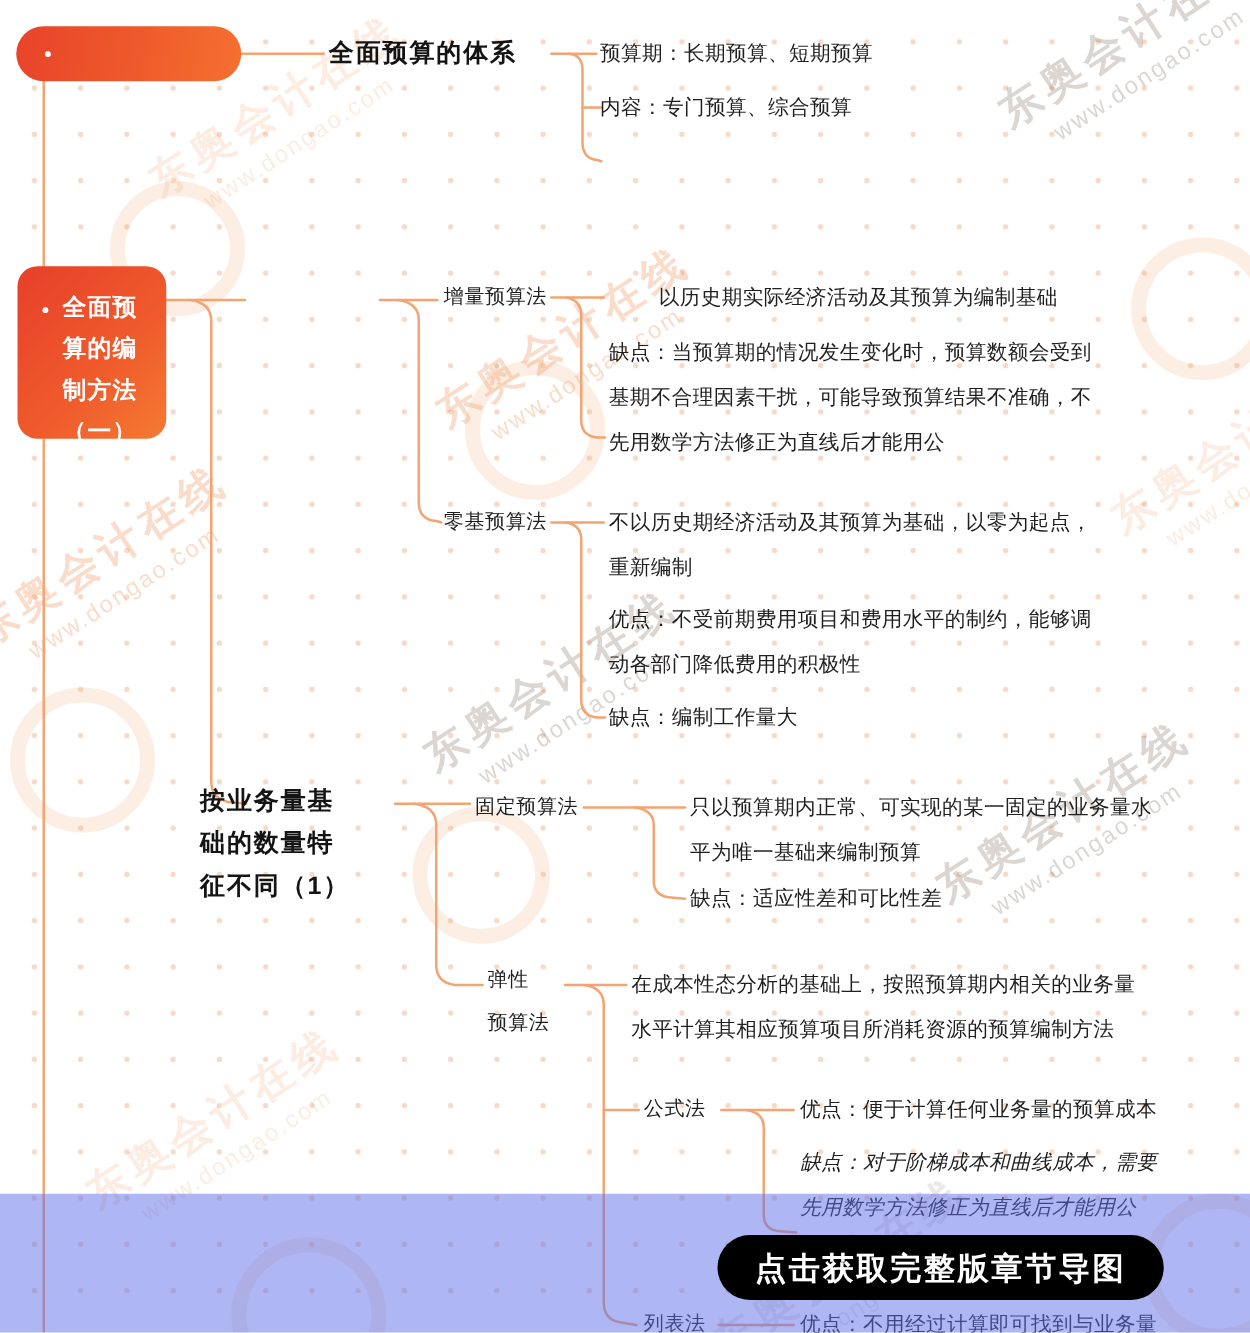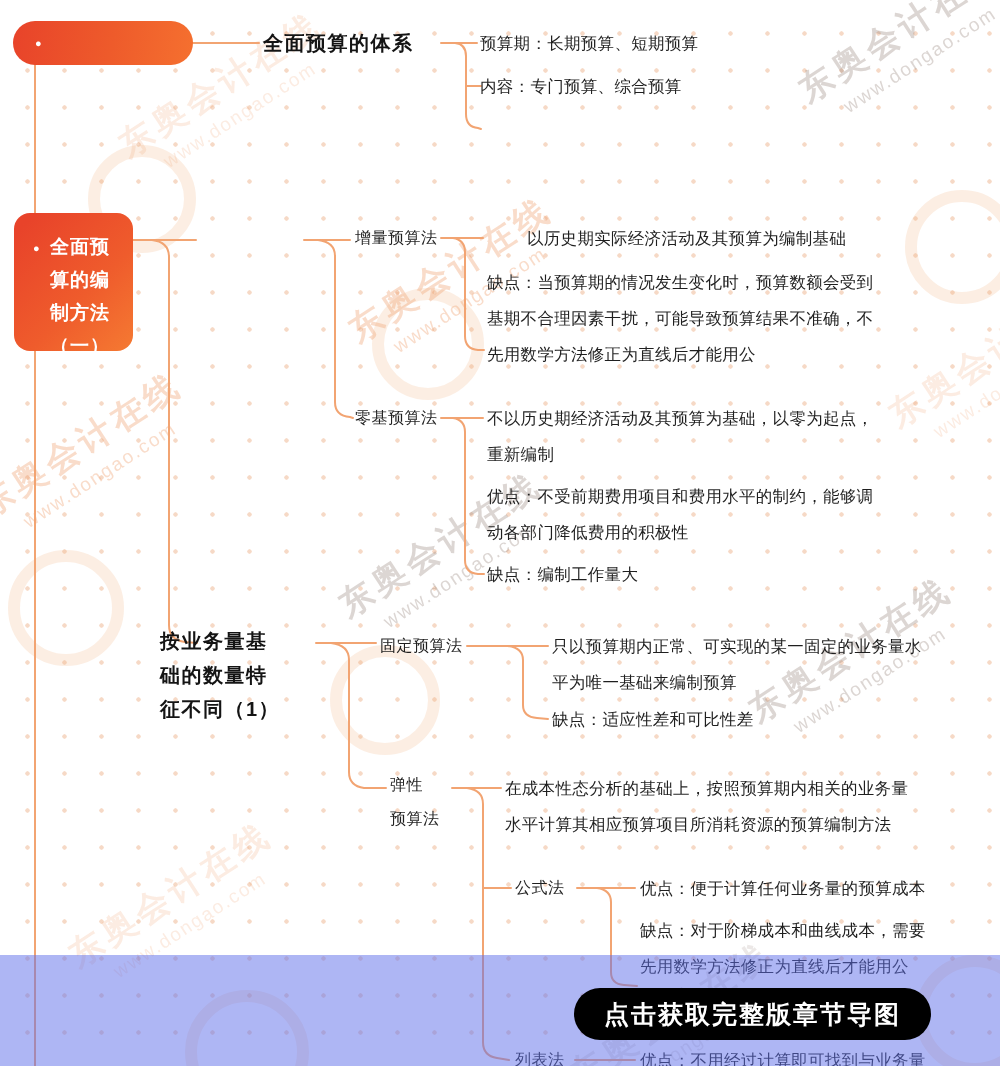--- a/index.html
+++ b/index.html
@@ -193,21 +193,21 @@
     </div>
   <div class="abs desc" style="left:505px;top:770px;">
       <div>在成本性态分析的基础上，按照预算期内相关的业务量</div>
       <div>水平计算其相应预算项目所消耗资源的预算编制方法</div>
     </div>
 
   <div class="abs label3" style="left:515px;top:870px;">公式法</div>
   <div class="abs desc" style="left:640px;top:870px;">
       <div>优点：便于计算任何业务量的预算成本</div>
     </div>
-  <div class="abs desc" style="left:640px;top:912px;">
+  <div class="abs desc" style="left:640px;top:912px;font-style:italic;">
       <div>缺点：对于阶梯成本和曲线成本，需要</div>
       <div>先用数学方法修正为直线后才能用公</div>
     </div>
 
   <div class="abs label3" style="left:515px;top:1042px;">列表法</div>
   <div class="abs desc" style="left:640px;top:1042px;">
       <div>优点：不用经过计算即可找到与业务量</div>
     </div>
 
 </div>

